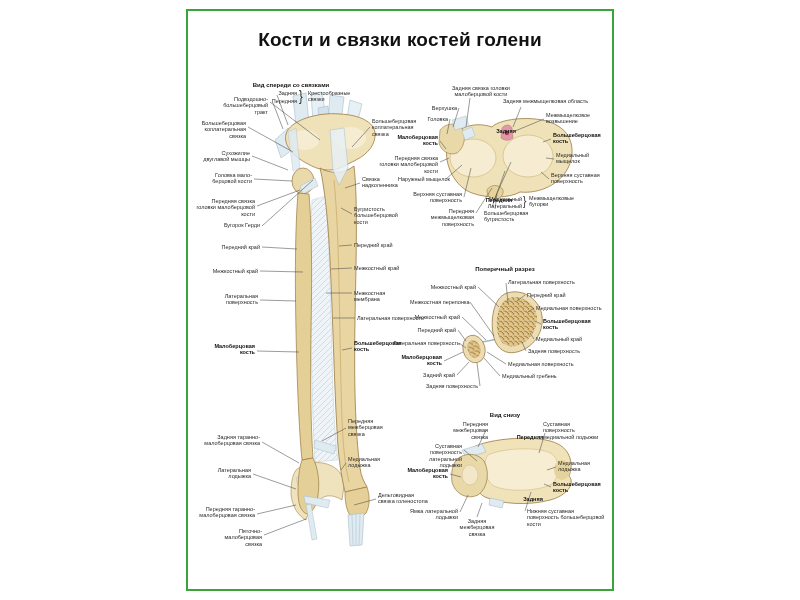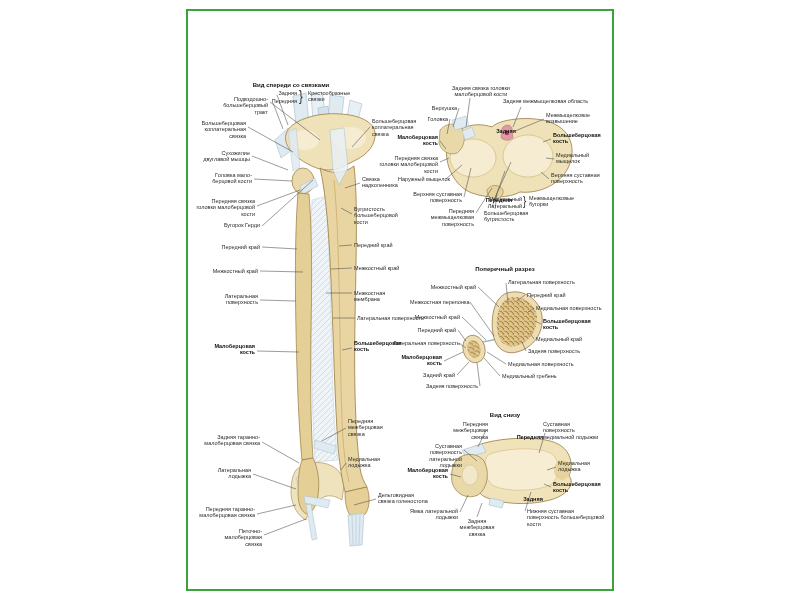--- a/index.html
+++ b/index.html
@@ -14,20 +14,21 @@
   .lbl.bold{font-weight:bold;color:#111;}
   .lbl.nowrap{white-space:nowrap;}
   .fig-heading{position:absolute;font-size:6px;font-weight:bold;color:#111;text-align:center;}
   .brace{position:absolute;color:#2a2a2a;transform:scaleX(.75);transform-origin:left center;}
   .leader{stroke:#4a4a4a;stroke-width:.55;fill:none;}
 </style>
 </head>
 <body>
 
 <div id="poster">
+  <div id="title">Кости и связки костей голени</div>
 
   <svg id="figure-svg" width="428" height="582" viewBox="186 9 428 582" xmlns="http://www.w3.org/2000/svg">
     <defs>
       <pattern id="spongy" width="5" height="5" patternUnits="userSpaceOnUse">
         <rect width="5" height="5" fill="#e2c88e"></rect>
         <circle cx="1" cy="1.5" r="0.7" fill="#8a6325"></circle>
         <circle cx="3.4" cy="3.8" r="0.9" fill="#a87c2e"></circle>
         <circle cx="2.2" cy="2.6" r="0.5" fill="#6b4d1a"></circle>
         <circle cx="4.2" cy="1" r="0.5" fill="#7a5b22"></circle>
       </pattern>

